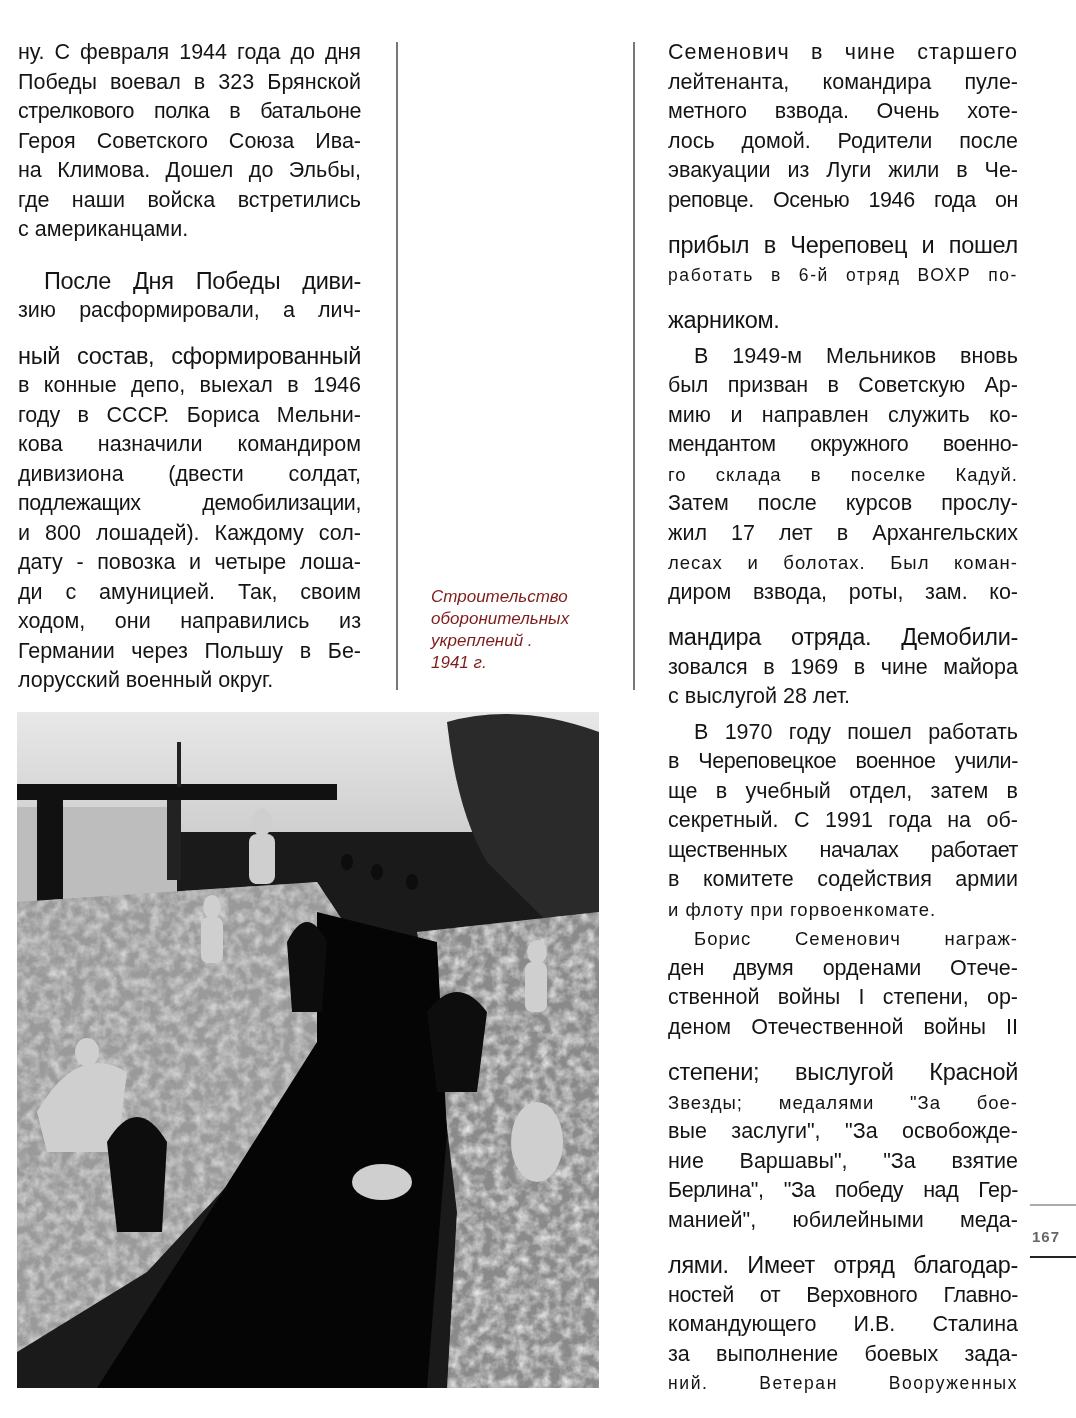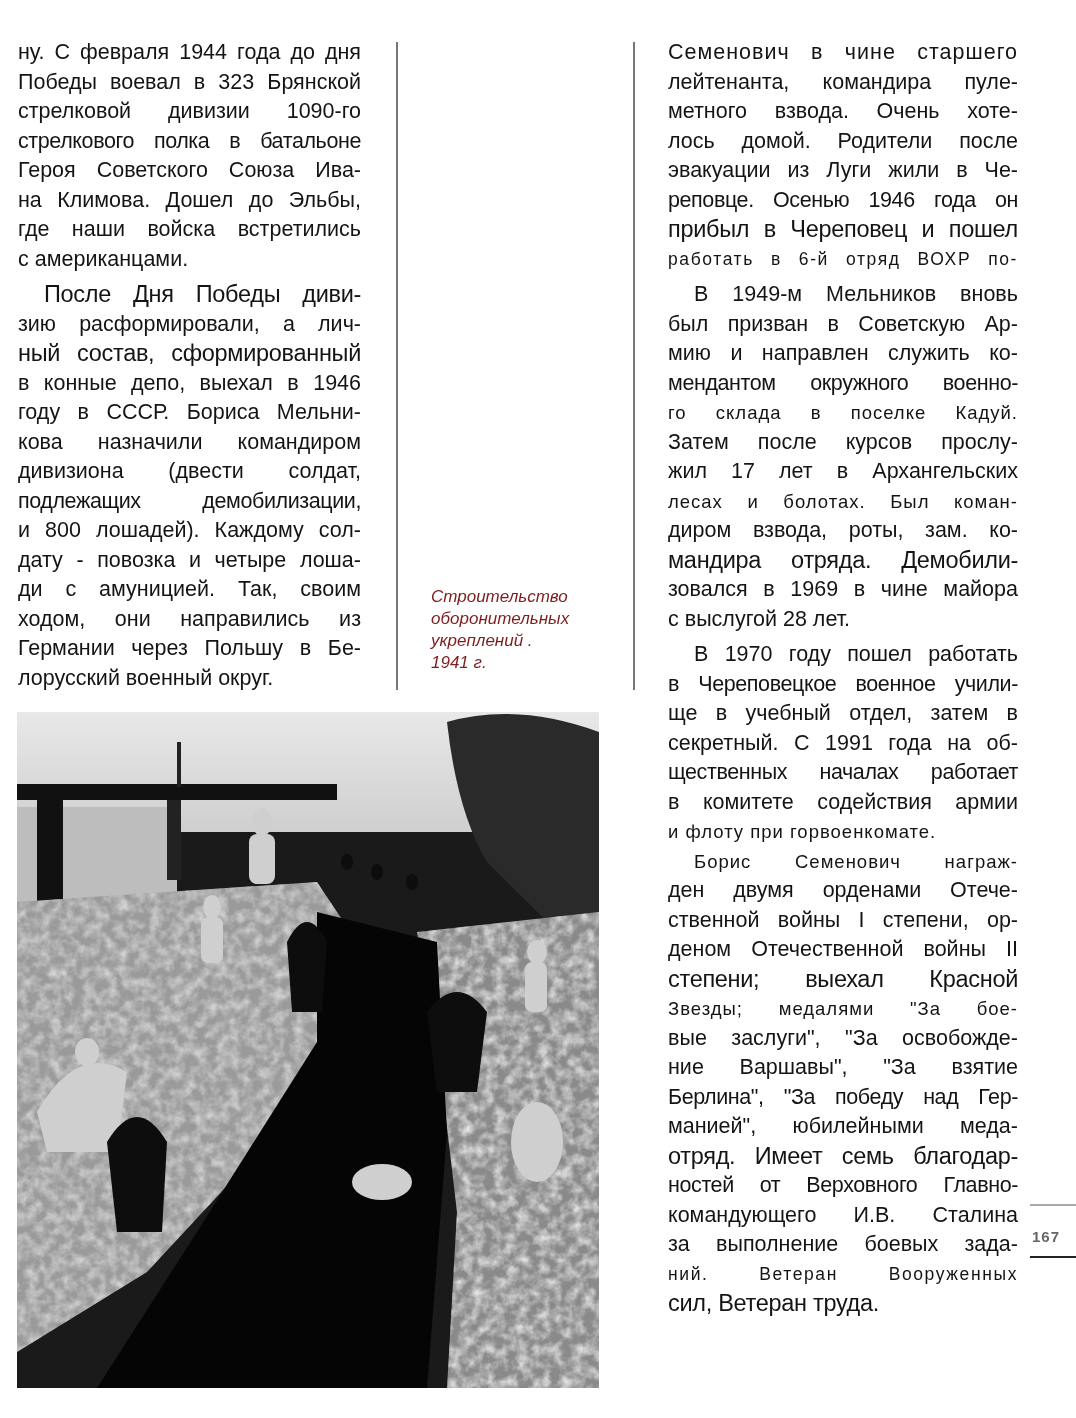--- a/index.html
+++ b/index.html
@@ -10,21 +10,21 @@
   .col .line { display: block; white-space: nowrap; text-align: justify; text-align-last: justify; }
   .col .line.last { text-align-last: left; }
   .col .indent { padding-left: 26px; }
   .col-left { left: 18px; top: 38px; width: 343px; }
   .col-right { left: 668px; top: 38px; width: 350px; }
   .gap { height: 6px; }
   .wide { letter-spacing: 1px; }
   .narrow { letter-spacing: -0.4px; }
   .small { font-size: 18.5px; letter-spacing: 1px; }
   .smaller { font-size: 17.5px; letter-spacing: 1.6px; }
-  .big { font-size: 23.5px; letter-spacing: -0.3px; }
+  .big { font-size: 23.5px; letter-spacing: -0.3px; margin-top: 16px; }
 
   .rule { position: absolute; width: 2px; background: #777; }
   .rule-1 { left: 396px; top: 42px; height: 648px; }
   .rule-2 { left: 633px; top: 42px; height: 648px; }
 
   .caption { position: absolute; left: 431px; top: 586px; width: 190px;
              font-style: italic; font-size: 17px; line-height: 22px; color: #7f1d1d; }
   .caption span { display: block; }
 
   .photo { position: absolute; left: 17px; top: 712px; width: 582px; height: 676px;
@@ -36,21 +36,20 @@
   .pn-rule-top { position: absolute; left: 1030px; top: 1204px; width: 46px; height: 2px; background: #aaa; }
   .pn-rule-bot { position: absolute; left: 1030px; top: 1256px; width: 46px; height: 2px; background: #222; }
 </style>
 </head>
 <body>
 
 <div class="col col-left">
   <p>
     <span class="line">ну. С февраля 1944 года до дня</span>
     <span class="line">Победы воевал в 323 Брянской</span>
-    <span class="line">стрелковой дивизии 1090-го</span>
     <span class="line narrow">стрелкового полка в батальоне</span>
     <span class="line">Героя Советского Союза Ива-</span>
     <span class="line">на Климова. Дошел до Эльбы,</span>
     <span class="line">где наши войска встретились</span>
     <span class="line last">с американцами.</span>
   </p>
   <div class="gap"></div>
   <p>
     <span class="line indent big">После Дня Победы диви-</span>
     <span class="line">зию расформировали, а лич-</span>
@@ -138,20 +137,21 @@
 <div class="col col-right">
   <p>
     <span class="line wide">Семенович в чине старшего</span>
     <span class="line">лейтенанта, командира пуле-</span>
     <span class="line">метного взвода. Очень хоте-</span>
     <span class="line">лось домой. Родители после</span>
     <span class="line">эвакуации из Луги жили в Че-</span>
     <span class="line narrow">реповце. Осенью 1946 года он</span>
     <span class="line big">прибыл в Череповец и пошел</span>
     <span class="line smaller">работать в 6-й отряд ВОХР по-</span>
+    <span class="line last big">жарником.</span>
   </p>
   <div class="gap"></div>
   <p>
     <span class="line indent">В 1949-м Мельников вновь</span>
     <span class="line">был призван в Советскую Ар-</span>
     <span class="line">мию и направлен служить ко-</span>
     <span class="line narrow">мендантом окружного военно-</span>
     <span class="line small">го склада в поселке Кадуй.</span>
     <span class="line">Затем после курсов прослу-</span>
     <span class="line">жил 17 лет в Архангельских</span>
@@ -169,27 +169,27 @@
     <span class="line">секретный. С 1991 года на об-</span>
     <span class="line narrow">щественных началах работает</span>
     <span class="line">в комитете содействия армии</span>
     <span class="line last small">и флоту при горвоенкомате.</span>
   </p>
   <p>
     <span class="line indent small">Борис Семенович награж-</span>
     <span class="line">ден двумя орденами Отече-</span>
     <span class="line">ственной войны I степени, ор-</span>
     <span class="line">деном Отечественной войны II</span>
-    <span class="line big">степени; выехал Красной</span>
+    <span class="line big">степени; выслугой Красной</span>
     <span class="line small">Звезды; медалями "За бое-</span>
     <span class="line">вые заслуги", "За освобожде-</span>
     <span class="line">ние Варшавы", "За взятие</span>
     <span class="line narrow">Берлина", "За победу над Гер-</span>
     <span class="line">манией", юбилейными меда-</span>
-    <span class="line big">отряд. Имеет семь благодар-</span>
+    <span class="line big">лями. Имеет отряд благодар-</span>
     <span class="line narrow">ностей от Верховного Главно-</span>
     <span class="line">командующего И.В. Сталина</span>
     <span class="line">за выполнение боевых зада-</span>
     <span class="line smaller">ний. Ветеран Вооруженных</span>
     <span class="line last big">сил, Ветеран труда.</span>
   </p>
 </div>
 
 <div class="pn-rule-top"></div>
 <div class="page-num">167</div>

